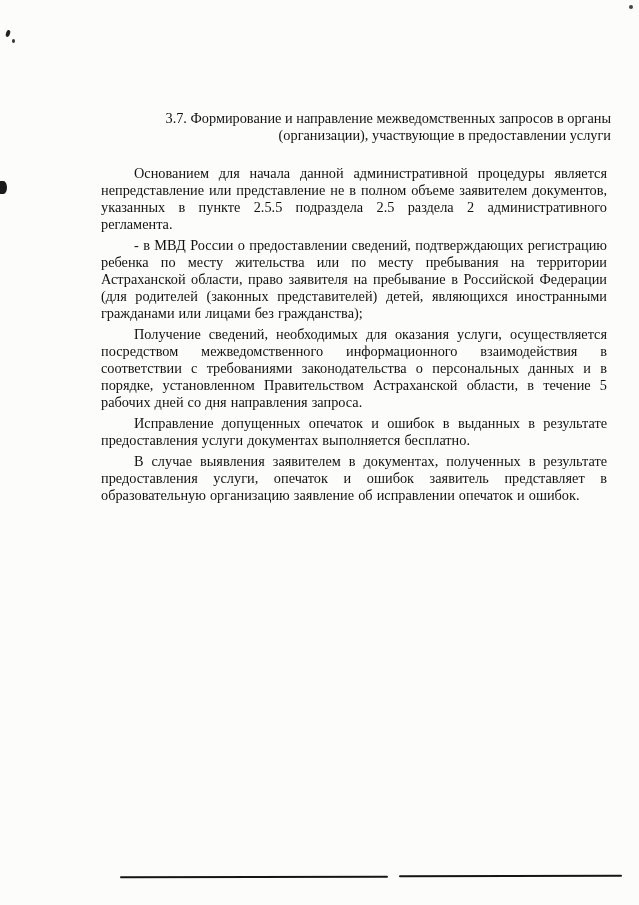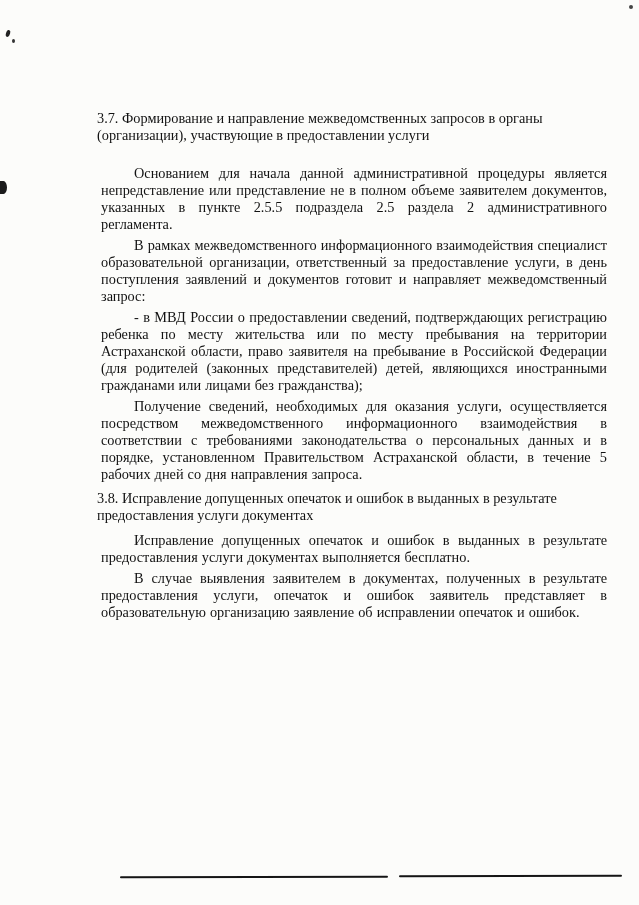--- a/index.html
+++ b/index.html
@@ -18,21 +18,21 @@
     position: absolute;
     left: 97px;
     top: 110px;
     width: 514px;
     font-family: "Liberation Serif", "DejaVu Serif", serif;
     font-size: 14.3px;
     line-height: 17px;
     color: #121212;
   }
   .heading {
-    text-align: left;
+    text-align: right;
     text-indent: 0;
   }
   .h37 { margin: 0 0 21px 0; }
   .h38 { margin: 7px 0 8px 0; }
   .text-block p {
     margin: 4px;
     text-align: justify;
     text-indent: 33px;
     word-spacing: 0.5px;
   }
@@ -73,25 +73,23 @@
   <div class="artifact speck-a"></div>
   <div class="artifact speck-b"></div>
   <div class="artifact blot-left"></div>
   <div class="artifact speck-tr"></div>
 
   <div class="text-block">
 
     <div class="heading h37">3.7. Формирование и направление межведомственных запросов в органы (организации), участвующие в предоставлении услуги</div>
 
     <p>Основанием для начала данной административной процедуры является непредставление или представление не в полном объеме заявителем документов, указанных в пункте 2.5.5 подраздела 2.5 раздела 2 административного регламента.</p>
-    <p>В рамках межведомственного информационного взаимодействия специалист образовательной организации, ответственный за предоставление услуги, в день поступления заявлений и документов готовит и направляет межведомственный запрос:</p>
     <p>- в МВД России о предоставлении сведений, подтверждающих регистрацию ребенка по месту жительства или по месту пребывания на территории Астраханской области, право заявителя на пребывание в Российской Федерации (для родителей (законных представителей) детей, являющихся иностранными гражданами или лицами без гражданства);</p>
     <p>Получение сведений, необходимых для оказания услуги, осуществляется посредством межведомственного информационного взаимодействия в соответствии с требованиями законодательства о персональных данных и в порядке, установленном Правительством Астраханской области, в течение 5 рабочих дней со дня направления запроса.</p>
 
-    <div class="heading h38">3.8. Исправление допущенных опечаток и ошибок в выданных в результате предоставления услуги документах</div>
 
     <p>Исправление допущенных опечаток и ошибок в выданных в результате предоставления услуги документах выполняется бесплатно.</p>
     <p>В случае выявления заявителем в документах, полученных в результате предоставления услуги, опечаток и ошибок заявитель представляет в образовательную организацию заявление об исправлении опечаток и ошибок.</p>
 
   </div>
 
   <div class="rule rule-left"></div>
   <div class="rule rule-right"></div>
 
 </div>

